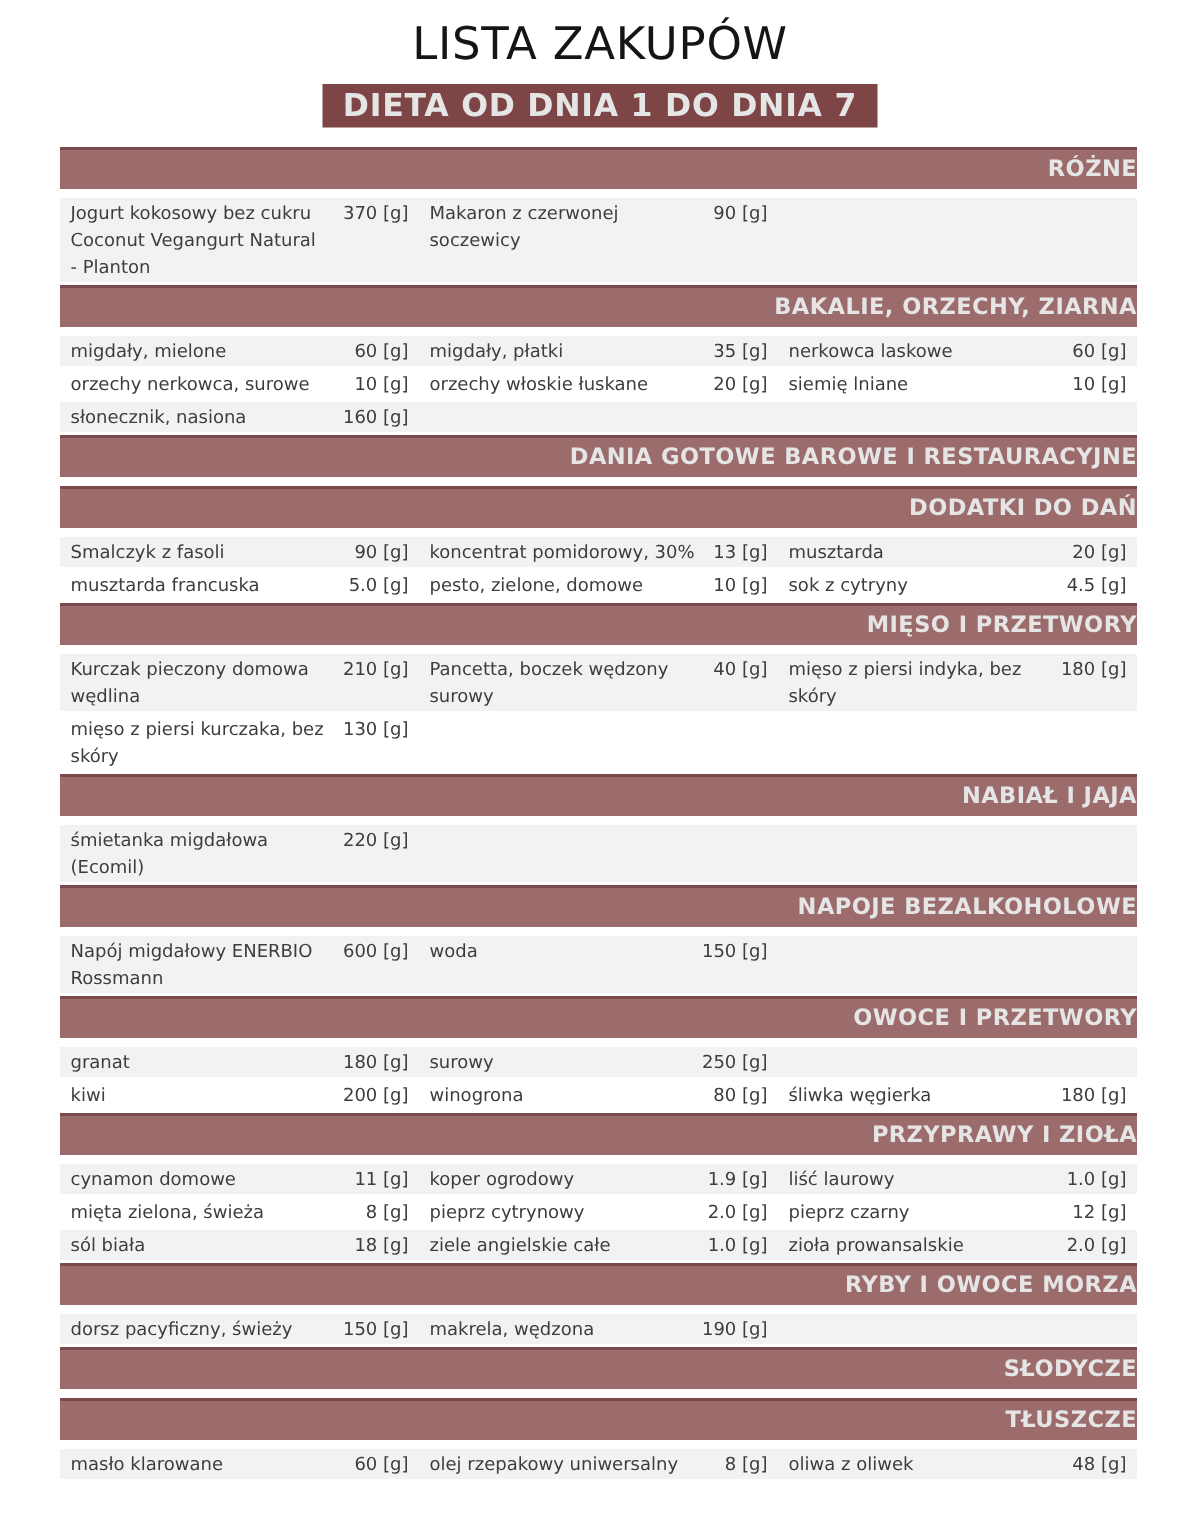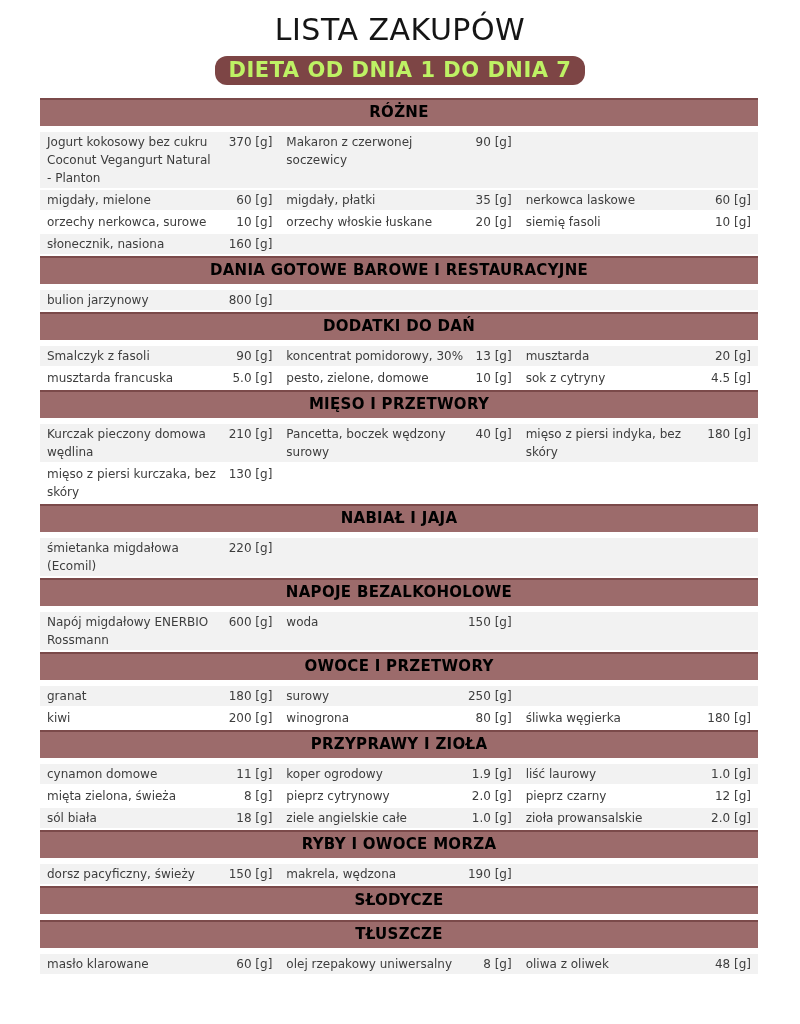--- a/index.html
+++ b/index.html
@@ -31,38 +31,37 @@
     letter-spacing: 0.5px;
     color: #151515;
   }
   .subtitle-row {
     text-align: center;
     margin-bottom: 13px;
   }
   .subtitle {
     display: inline-block;
     background: var(--banner-bg);
-    color: #bef264;
+    color: #e5e5e5;
     font-size: 21px;
     font-weight: 700;
     padding: 2px 14px 3px 14px;
     letter-spacing: 0.5px;
-    border-radius: 12px;
   }
   .content {
     margin-left: 40px;
     margin-right: 42px;
   }
   .section-bar {
     margin-top: 2px;
     margin-bottom: 6px;
     background: var(--accent-bar);
     border-top: 2px solid var(--accent-bar-edge);
-    color: #000000;
-    text-align: center;
+    color: #e5e5e5;
+    text-align: right;
     font-size: 15px;
     font-weight: 700;
     height: 28px;
     line-height: 25px;
     letter-spacing: 0.3px;
   }
   .row {
     display: grid;
     grid-template-columns: 1fr 1fr 1fr;
     margin-bottom: 2px;
@@ -102,20 +101,21 @@
         <div class="cell">
           <span class="item-name">Jogurt kokosowy bez cukru Coconut Vegangurt Natural - Planton</span>
           <span class="item-qty">370 [g]</span>
         </div>
         <div class="cell">
           <span class="item-name">Makaron z czerwonej soczewicy</span>
           <span class="item-qty">90 [g]</span>
         </div>
         <div class="cell"></div>
       </div>
+      <div class="section-bar">BAKALIE, ORZECHY, ZIARNA</div>
       <div class="row striped">
         <div class="cell">
           <span class="item-name">migdały, mielone</span>
           <span class="item-qty">60 [g]</span>
         </div>
         <div class="cell">
           <span class="item-name">migdały, płatki</span>
           <span class="item-qty">35 [g]</span>
         </div>
         <div class="cell">
@@ -126,41 +126,33 @@
       <div class="row">
         <div class="cell">
           <span class="item-name">orzechy nerkowca, surowe</span>
           <span class="item-qty">10 [g]</span>
         </div>
         <div class="cell">
           <span class="item-name">orzechy włoskie łuskane</span>
           <span class="item-qty">20 [g]</span>
         </div>
         <div class="cell">
-          <span class="item-name">siemię fasoli</span>
+          <span class="item-name">siemię lniane</span>
           <span class="item-qty">10 [g]</span>
         </div>
       </div>
       <div class="row striped">
         <div class="cell">
           <span class="item-name">słonecznik, nasiona</span>
           <span class="item-qty">160 [g]</span>
         </div>
         <div class="cell"></div>
         <div class="cell"></div>
       </div>
       <div class="section-bar">DANIA GOTOWE BAROWE I RESTAURACYJNE</div>
-      <div class="row striped">
-        <div class="cell">
-          <span class="item-name">bulion jarzynowy</span>
-          <span class="item-qty">800 [g]</span>
-        </div>
-        <div class="cell"></div>
-        <div class="cell"></div>
-      </div>
       <div class="section-bar">DODATKI DO DAŃ</div>
       <div class="row striped">
         <div class="cell">
           <span class="item-name">Smalczyk z fasoli</span>
           <span class="item-qty">90 [g]</span>
         </div>
         <div class="cell">
           <span class="item-name">koncentrat pomidorowy, 30%</span>
           <span class="item-qty">13 [g]</span>
         </div>

